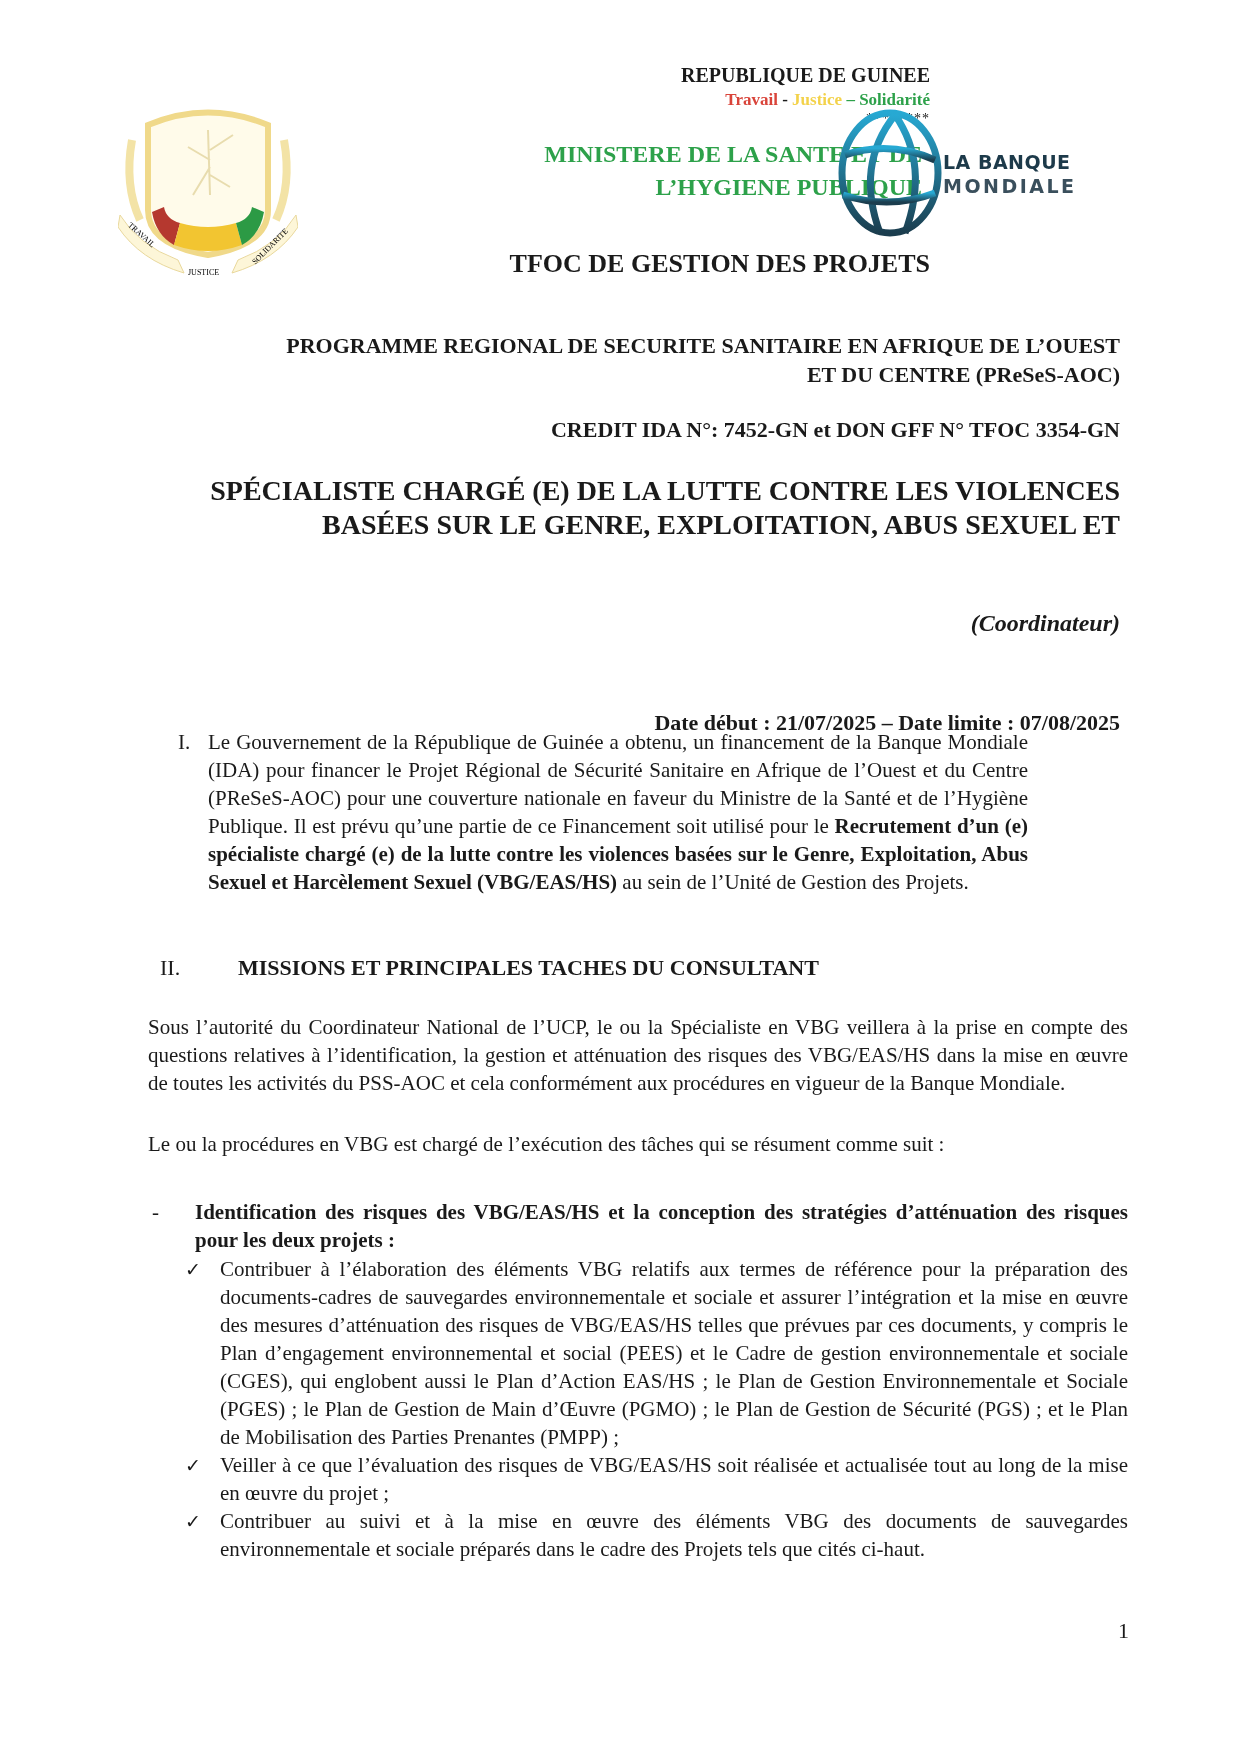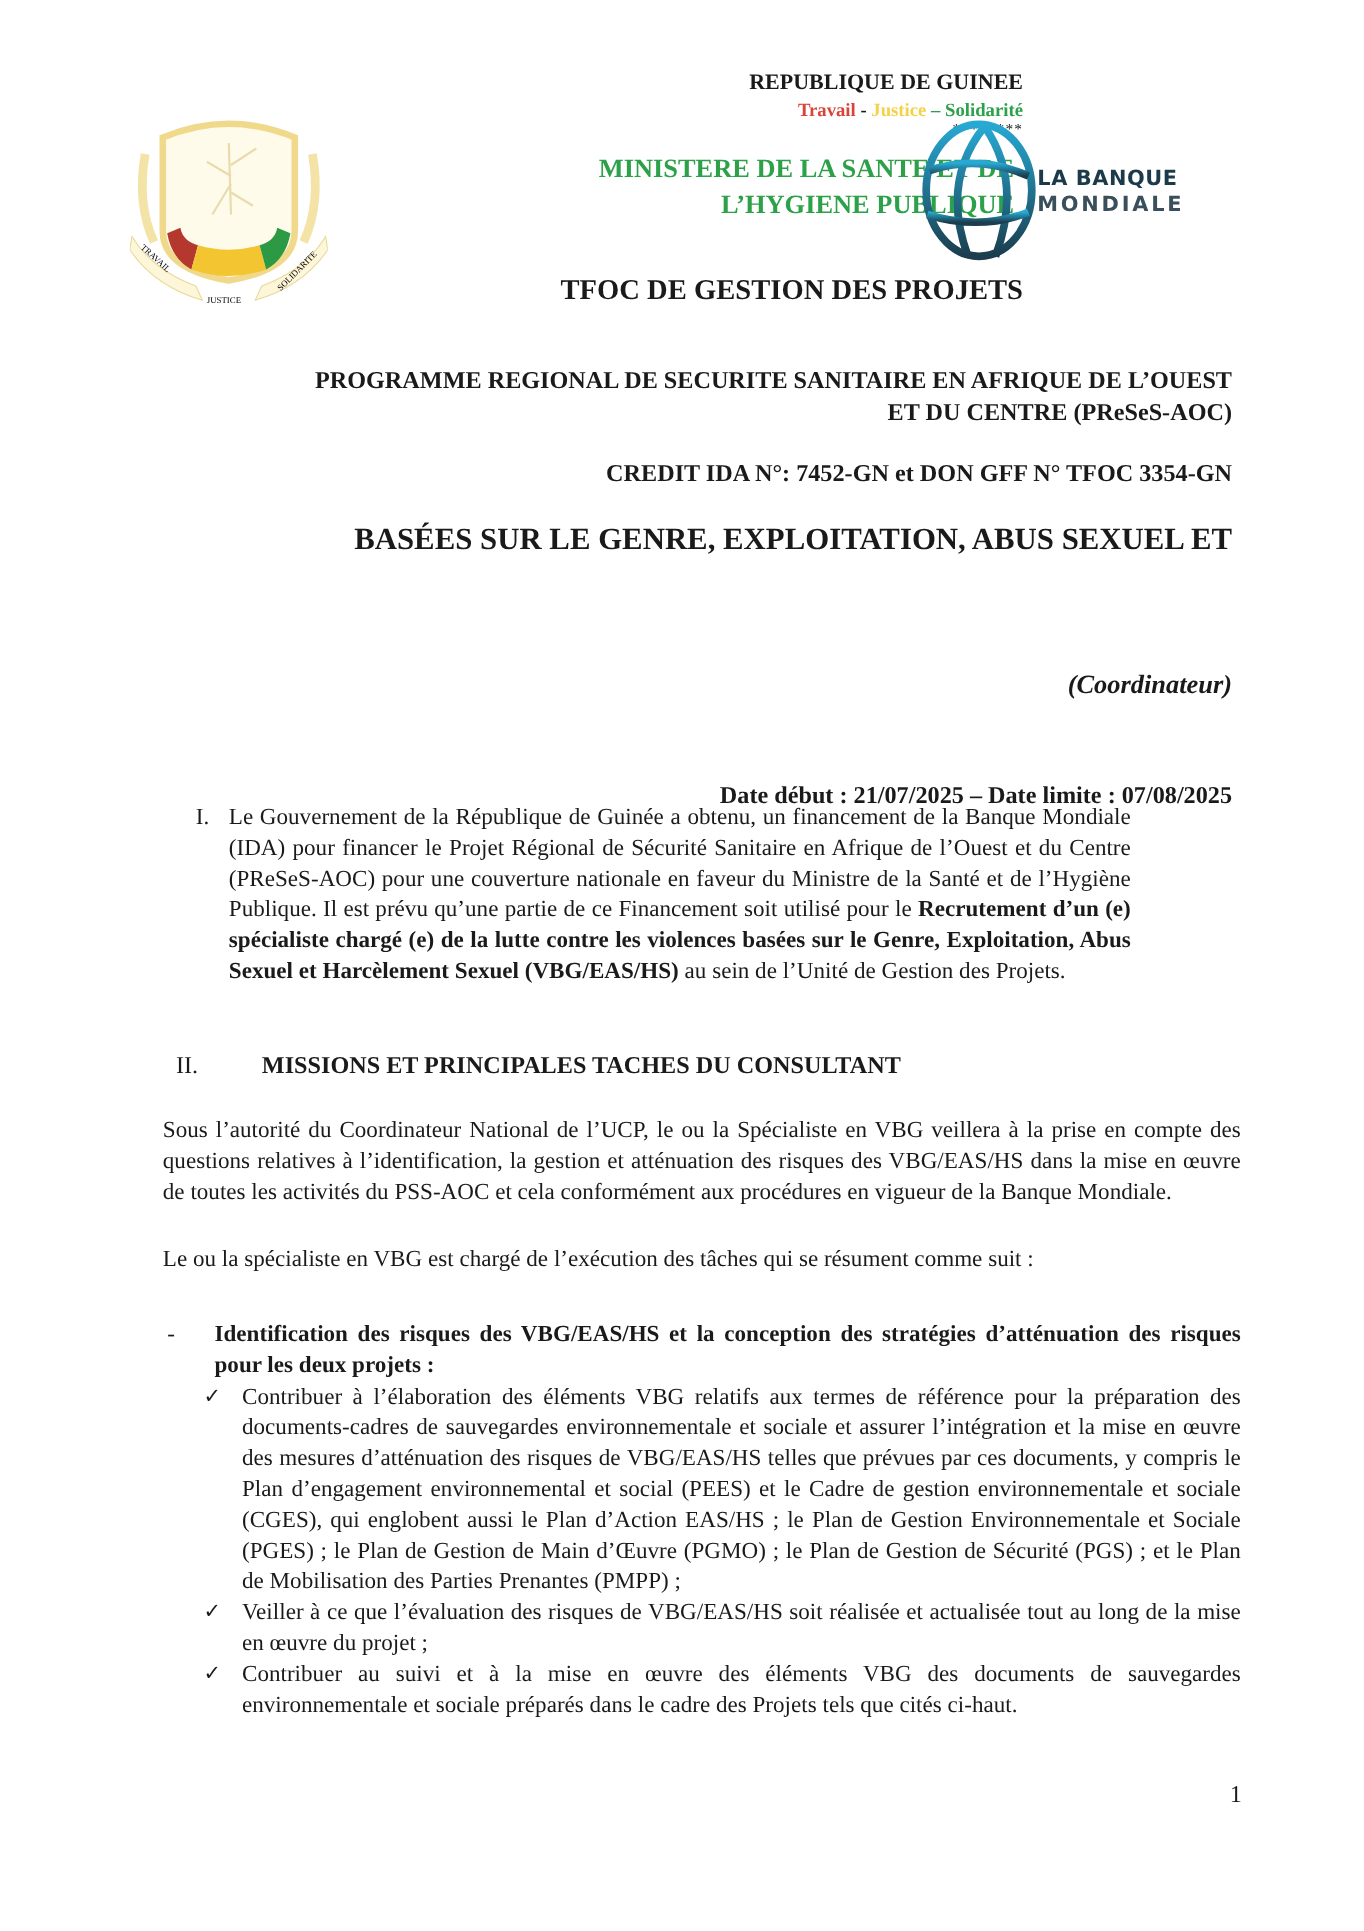--- a/index.html
+++ b/index.html
@@ -96,38 +96,39 @@
 <div id="ugp" class="abs center">TFOC DE GESTION DES PROJETS</div>
 
 <div id="prog" class="abs center">
   <div>PROGRAMME REGIONAL DE SECURITE SANITAIRE EN AFRIQUE DE L’OUEST</div>
   <div>ET DU CENTRE (PReSeS-AOC)</div>
 </div>
 
 <div id="credit" class="abs center">CREDIT IDA N°: 7452-GN et DON GFF N° TFOC 3354-GN</div>
 
 <div id="title" class="abs center">
+  <div>SPÉCIALISTE CHARGÉ (E) DE LA LUTTE CONTRE LES VIOLENCES</div>
   <div>BASÉES SUR LE GENRE, EXPLOITATION, ABUS SEXUEL ET</div>
 </div>
 <div id="redif" class="abs center">(Coordinateur)</div>
 
 <div id="dates" class="abs center">Date début : 21/07/2025 – Date limite : 07/08/2025</div>
 
 <div id="sec1" class="abs para">
   <span class="num">I.</span>
   <div class="txt"><span>Le Gouvernement de la République de Guinée a obtenu, un financement de la Banque Mondiale (IDA) pour financer le Projet Régional de Sécurité Sanitaire en Afrique de l’Ouest et du Centre (PReSeS-AOC) pour une couverture nationale en faveur du Ministre de la Santé et de l’Hygiène Publique. Il est prévu qu’une partie de ce Financement soit utilisé pour le </span><b>Recrutement d’un (e) spécialiste chargé (e) de la lutte contre les violences basées sur le Genre, Exploitation, Abus Sexuel et Harcèlement Sexuel (VBG/EAS/HS)</b><span> au sein de l’Unité de Gestion des Projets.</span></div>
 </div>
 
 <div id="sec2" class="abs">
   <span class="num">II.</span>
   <div class="txt">MISSIONS ET PRINCIPALES TACHES DU CONSULTANT</div>
 </div>
 
 <div id="intro" class="abs para">Sous l’autorité du Coordinateur National de l’UCP, le ou la Spécialiste en VBG veillera à la prise en compte des questions relatives à l’identification, la gestion et atténuation des risques des VBG/EAS/HS dans la mise en œuvre de toutes les activités du PSS-AOC et cela conformément aux procédures en vigueur de la Banque Mondiale.</div>
-<div id="lead" class="abs para">Le ou la spécialiste en VBG est chargé de l’exécution des tâches qui se résument comme suit :</div>
+<div id="lead" class="abs para">Le ou la procédures en VBG est chargé de l’exécution des tâches qui se résument comme suit :</div>
 
 <div id="task-head" class="abs para">
   <span class="dash">-</span>
   <div class="txt">Identification des risques des VBG/EAS/HS et la conception des stratégies d’atténuation des risques pour les deux projets :</div>
 </div>
 
 <div class="abs check-list para">
   <div class="check-item">
     <span class="mark">✓</span>
     <div>Contribuer à l’élaboration des éléments VBG relatifs aux termes de référence pour la préparation des documents-cadres de sauvegardes environnementale et sociale et assurer l’intégration et la mise en œuvre des mesures d’atténuation des risques de VBG/EAS/HS telles que prévues par ces documents, y compris le Plan d’engagement environnemental et social (PEES) et le Cadre de gestion environnementale et sociale (CGES), qui englobent aussi le Plan d’Action EAS/HS ; le Plan de Gestion Environnementale et Sociale (PGES) ; le Plan de Gestion de Main d’Œuvre (PGMO) ; le Plan de Gestion de Sécurité (PGS) ; et le Plan de Mobilisation des Parties Prenantes (PMPP) ;</div>

